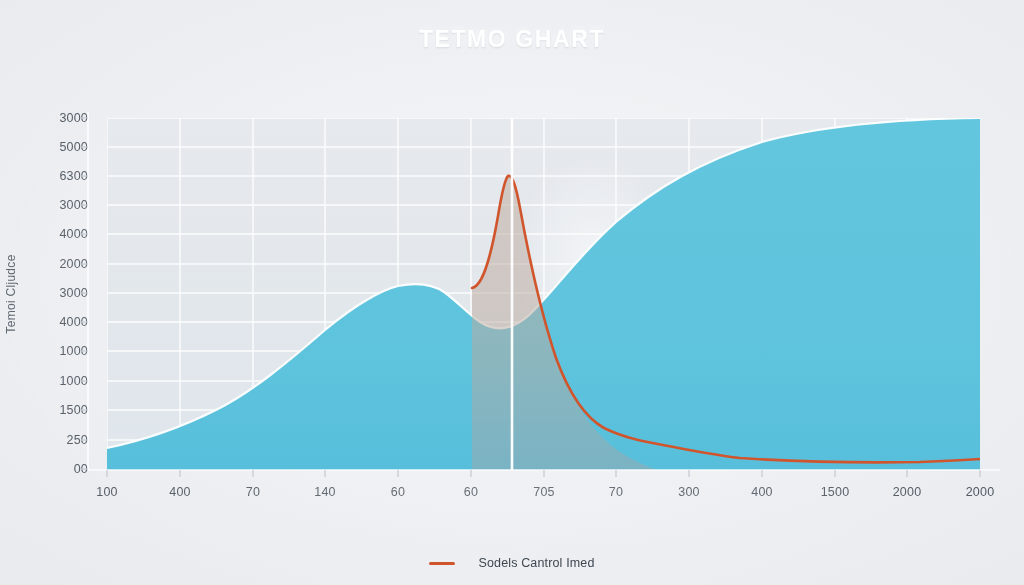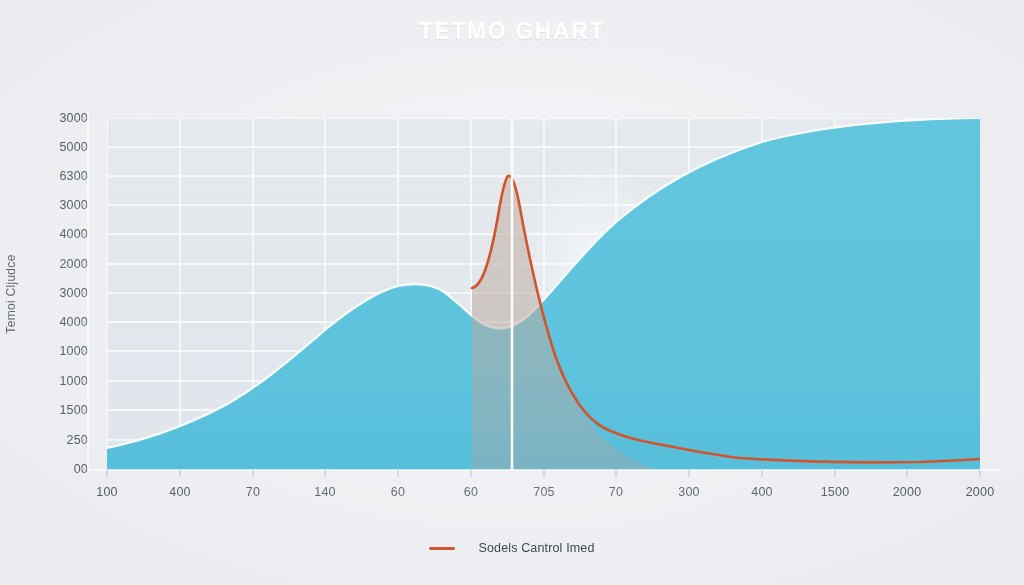--- a/index.html
+++ b/index.html
@@ -25,21 +25,21 @@
     content: "";
     position: absolute;
     inset: 0;
     pointer-events: none;
     background:
       radial-gradient(ellipse 900px 560px at 50% 50%, rgba(255,255,255,0.30) 0%, rgba(255,255,255,0) 62%);
   }
 
   .chart-title {
     position: absolute;
-    top: 18px;
+    top: 26px;
     left: 0;
     width: 1024px;
     text-align: center;
     font-size: 23px;
     font-weight: 700;
     letter-spacing: 1.6px;
     color: #ffffff;
     text-shadow: 0 0 6px rgba(255,255,255,0.75), 0 1px 2px rgba(160,168,178,0.45);
     z-index: 6;
   }
@@ -96,21 +96,21 @@
     transform: translateX(-50%);
     font-size: 12.5px;
     color: #525a64;
     white-space: nowrap;
     letter-spacing: 0.2px;
   }
 
   .legend {
     position: absolute;
     left: 0;
-    top: 541px;
+    top: 556px;
     width: 1024px;
     display: flex;
     justify-content: center;
     align-items: center;
     gap: 23px;
     z-index: 6;
   }
   .legend-swatch {
     display: inline-block;
     width: 26px;

